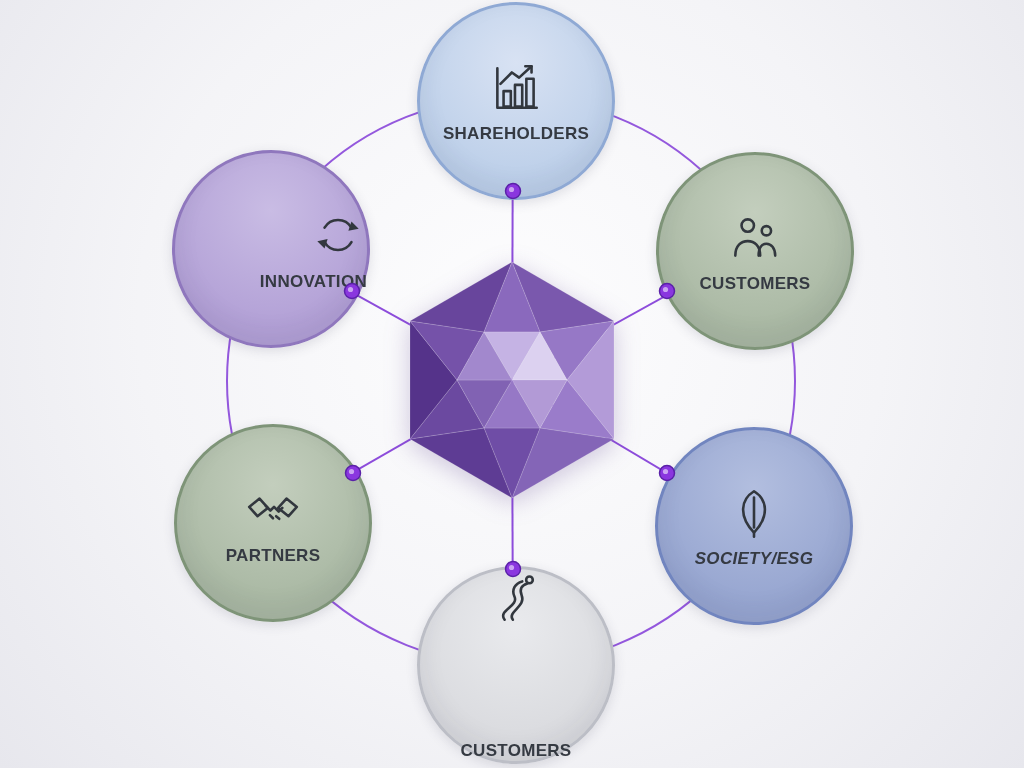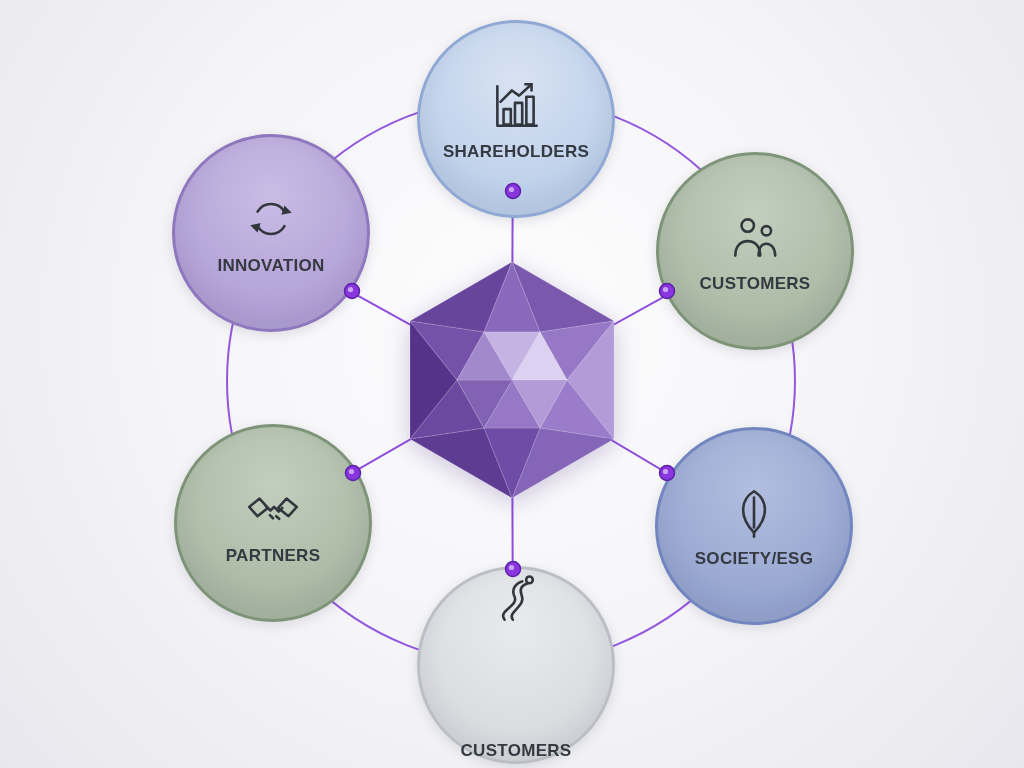--- a/index.html
+++ b/index.html
@@ -26,22 +26,22 @@
     font-size:17px;font-weight:700;color:var(--label,#353a42);
     letter-spacing:.3px;text-align:center;
   }
   .icon{width:58px;height:58px;}
   .icon path,.icon circle,.icon rect{
     fill:none;stroke:var(--icon-stroke,#32373e);stroke-width:2.5;
     stroke-linecap:round;stroke-linejoin:round;
   }
   .icon .fill{fill:var(--icon-stroke,#32373e);stroke:none;}
   
-  .pos-shareholders{left:417px;top:20px;}
-  .pos-innovation{left:172px;top:134px;}
+  .pos-shareholders{left:417px;top:2px;}
+  .pos-innovation{left:172px;top:150px;align-items:flex-end;}
   .pos-employees{left:656px;top:152px;}
   .pos-partners{left:174px;top:424px;}
   .pos-society{left:655px;top:427px;}
   .pos-customers{left:417px;top:566px;justify-content:space-between;}
 </style>
 </head>
 <body>
 
 <div class="stage">
 
@@ -112,21 +112,21 @@
   <div class="node pos-partners" style="border-color: rgb(126, 148, 120); background: radial-gradient(circle at 50% 30%, rgb(195, 206, 189) 0%, rgb(169, 184, 163) 72%);">
     <svg class="icon" viewBox="0 0 56 56">
       <path d="M5 25 L15 17 L23 26 L13 34 Z"></path>
       <path d="M51 25 L41 17 L33 26 L43 34 Z"></path>
       <path d="M21 24 l4.5 4.5 3.5 -3.5 4.5 4.5 3.5 -3.5"></path>
       <path d="M25 33 l3 3 M31 34 l3 2.5"></path>
     </svg>
     <span class="label">PARTNERS</span>
   </div>
 
-  <div class="node pos-society" style="border-color: rgb(113, 133, 191); background: radial-gradient(circle at 50% 30%, rgb(178, 190, 223) 0%, rgb(150, 165, 208) 72%);">
+  <div class="node pos-society" style="border-color: rgb(113, 133, 191); background: radial-gradient(circle at 50% 30%, rgb(178, 190, 223) 0%, rgb(150, 165, 208) 72%); font-style: italic;">
     <svg class="icon" viewBox="0 0 56 56">
       <path d="M28 7 C41 15 43 31 28 47 C13 31 15 15 28 7 Z"></path>
       <path d="M28 42 C28 31 28 21 28 13"></path>
       <path d="M28 47 L28 51"></path>
     </svg>
     <span class="label">SOCIETY/ESG</span>
   </div>
 
   <div class="node pos-customers" style="border-color: rgb(188, 190, 198); background: radial-gradient(circle at 50% 30%, rgb(233, 234, 237) 0%, rgb(217, 218, 222) 72%);">
     <svg class="icon" viewBox="0 0 56 56">

